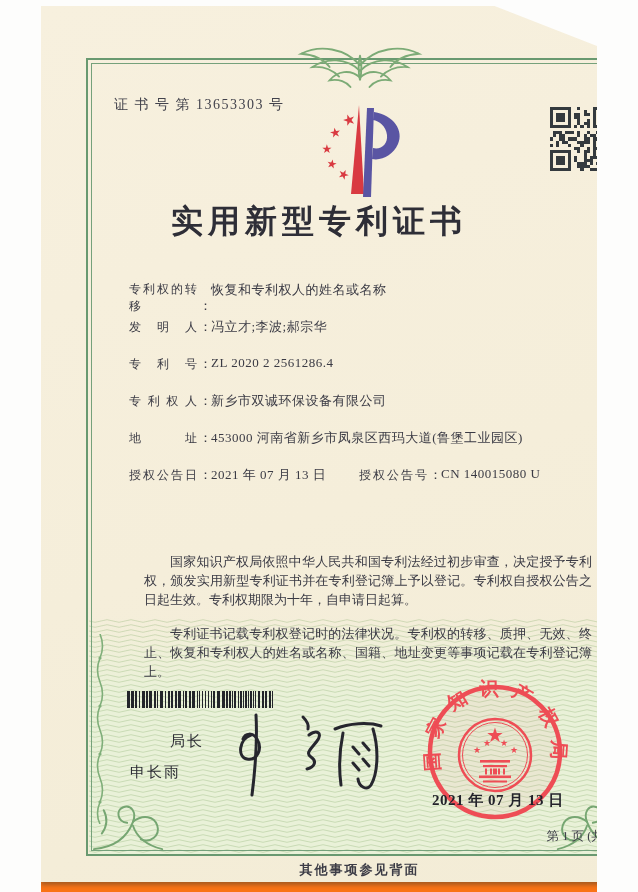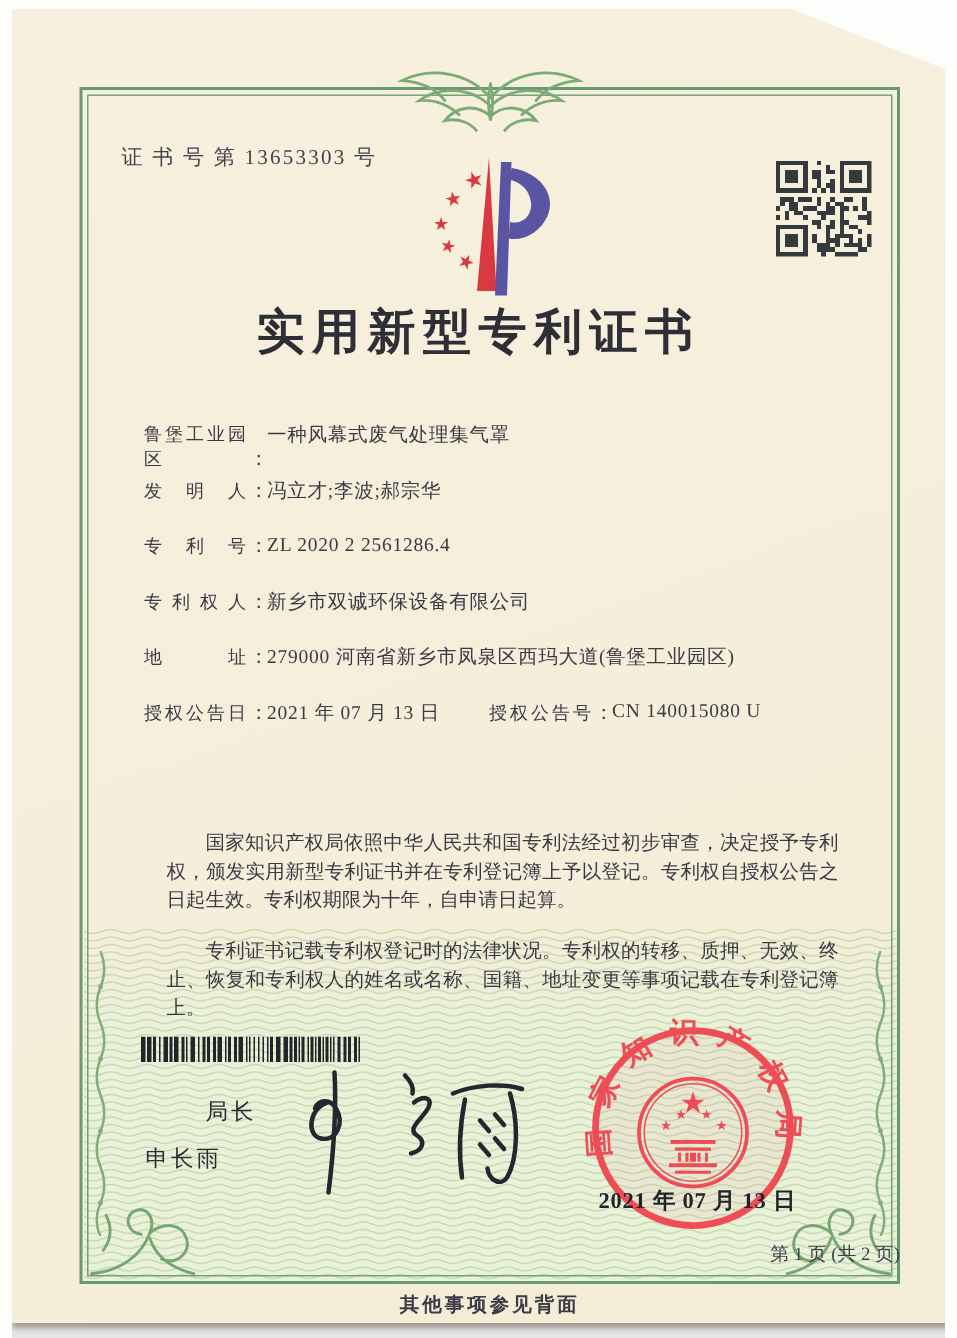--- a/index.html
+++ b/index.html
@@ -1,16 +1,16 @@
 <!DOCTYPE html>
 <html><head>
 <meta charset="utf-8">
 <style>
   html,body{margin:0;padding:0;background:#fdfdfc;}
-  .page{position:relative;width:622px;height:892px;margin:0 auto;background:#e5e5e5;overflow:hidden;
+  .page{position:relative;width:556px;height:892px;margin:0 auto;background:#f97316;overflow:hidden;
         font-family:"Liberation Serif","DejaVu Serif",serif;color:#3b3b45;}
   .paper{position:absolute;left:0;top:6px;width:638px;height:876px;
          background:linear-gradient(160deg,#f7f0de 0%,#f5eeda 55%,#f3ecd6 100%);
          box-shadow:0 3px 4px rgba(70,62,45,.45);}
   .scan-wedge{position:absolute;top:0;right:0;width:118px;height:46px;background:#fdfdfc;
               clip-path:polygon(0 0,100% 0,100% 100%);}
   .scan-top{position:absolute;top:0;left:0;width:100%;height:6px;background:#fdfdfc;}
   .frame{position:absolute;left:45px;top:58px;width:547px;height:798px;box-sizing:border-box;
          border:2px solid #699970;}
   .frame::after{content:"";position:absolute;inset:3px;border:1px solid #75a17b;}
@@ -271,38 +271,38 @@
           <rect x="15" y="20" width="1" height="1"></rect>
           <rect x="16" y="20" width="1" height="1"></rect>
           <rect x="17" y="20" width="1" height="1"></rect>
         </g>
       </svg></div>
 
   <div class="title">实用新型专利证书</div>
 
   <div class="fields">
     <div class="frow">
-      <span class="flabel">鲁堡工业园区</span><span class="fcolon">：</span>
-      <span class="fvalue">一种风幕式废气处理集气罩</span>
+      <span class="flabel">专利权的转移</span><span class="fcolon">：</span>
+      <span class="fvalue">恢复和专利权人的姓名或名称</span>
     </div>
     <div class="frow">
       <span class="flabel">发明人</span><span class="fcolon">：</span>
       <span class="fvalue">冯立才;李波;郝宗华</span>
     </div>
     <div class="frow">
       <span class="flabel">专利号</span><span class="fcolon">：</span>
       <span class="fvalue">ZL 2020 2 2561286.4</span>
     </div>
     <div class="frow">
       <span class="flabel">专利权人</span><span class="fcolon">：</span>
       <span class="fvalue">新乡市双诚环保设备有限公司</span>
     </div>
     <div class="frow">
       <span class="flabel">地址</span><span class="fcolon">：</span>
-      <span class="fvalue">279000 河南省新乡市凤泉区西玛大道(鲁堡工业园区)</span>
+      <span class="fvalue">453000 河南省新乡市凤泉区西玛大道(鲁堡工业园区)</span>
     </div>
     <div class="frow">
       <span class="flabel">授权公告日</span><span class="fcolon">：</span>
       <span class="fvalue">2021 年 07 月 13 日</span>
       <span class="pair2">
         <span class="flabel">授权公告号</span><span class="fcolon">：</span>
         <span class="fvalue">CN 140015080 U</span>
       </span>
     </div>
   </div>

